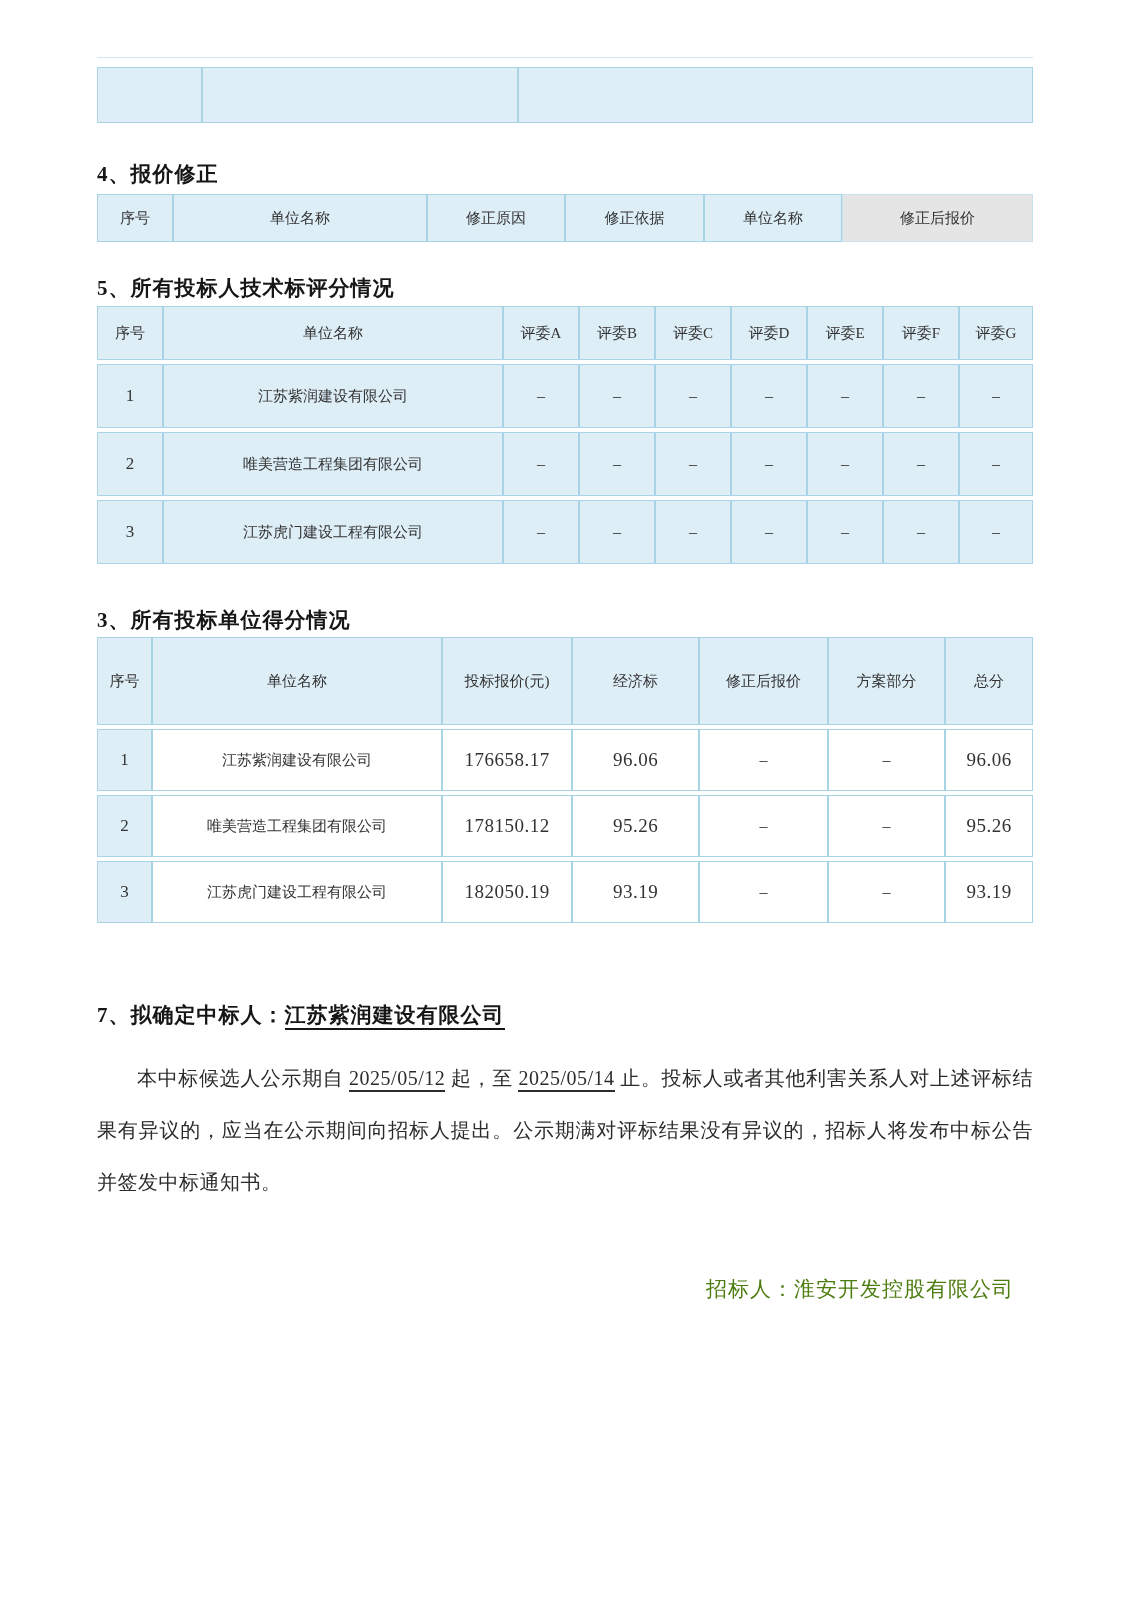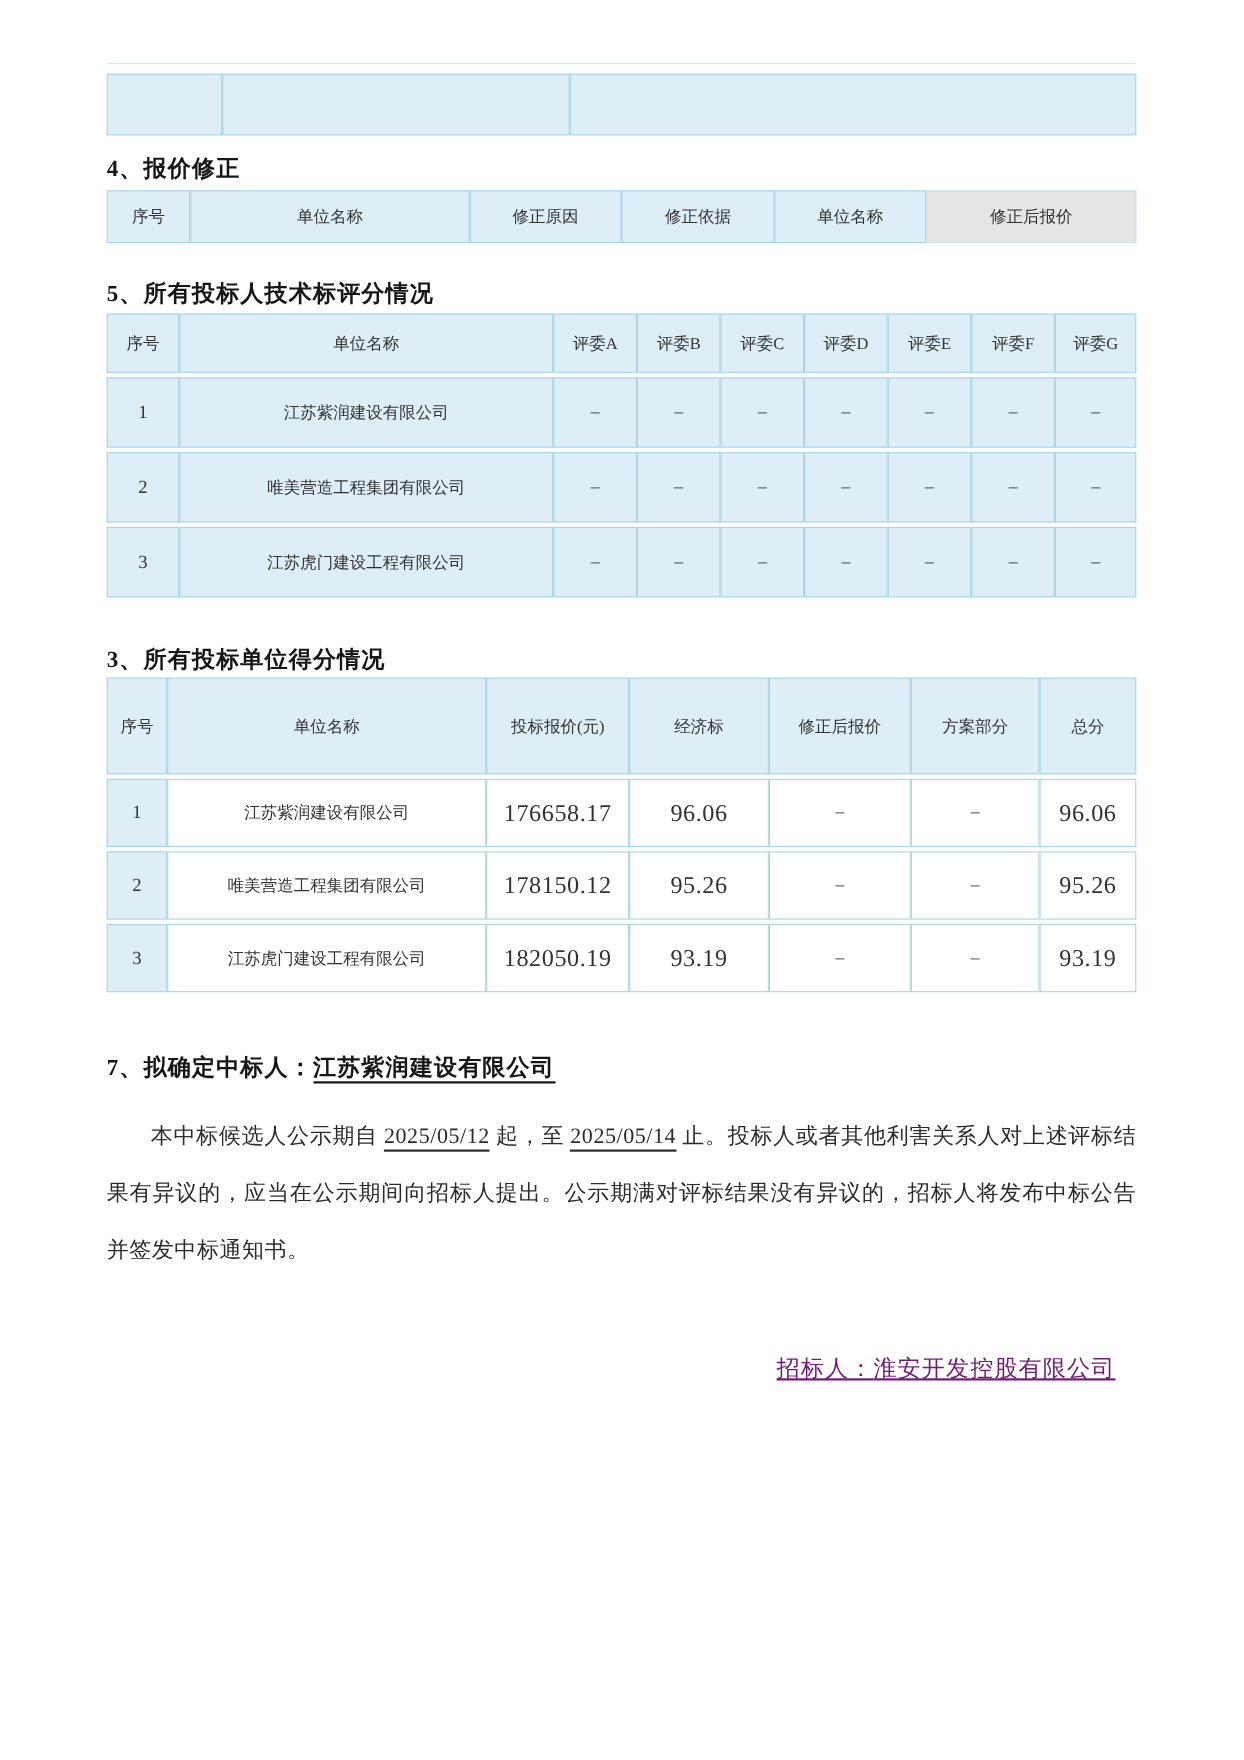--- a/index.html
+++ b/index.html
@@ -24,21 +24,21 @@
     text-align: center;
     vertical-align: middle;
     font-weight: normal;
     font-size: 15px;
     color: #333333;
     padding: 2px 4px;
     overflow: hidden;
     box-sizing: border-box;
   }
   td.white, th.white { background: #e5e5e5; border-color: #c9e2ef; }
-  td.num { font-size: 22px; letter-spacing: .5px; }
+  td.num { font-size: 19px; letter-spacing: .5px; }
   td.dash { font-size: 16px; }
 
   .t-top td { height: 56px; }
   .t-corr { margin-top: 4px; }
   .t-corr th { height: 48px; }
   .t-tech { margin-top: 2px; }
   .t-tech th { height: 54px; }
   .t-tech td { height: 64px; }
   .t-score { margin-top: 1px; }
   .t-score th { height: 88px; }
@@ -47,24 +47,24 @@
   .t-tech td.seq { font-size: 17px; }
 
   .sec-heading {
     margin: 0;
     font-size: 21px;
     font-weight: bold;
     color: #161616;
     letter-spacing: 1px;
     line-height: 24px;
   }
-  .h-corr  { margin-top: 14px; }
+  .h-corr  { margin-top: 35px; }
   .h-tech  { margin-top: 30px; }
   .h-score { margin-top: 40px; }
-  .h-winner { margin-top: 52px; font-family: Liberation Serif, serif; }
+  .h-winner { margin-top: 76px; font-family: Liberation Serif, serif; }
   .winner-name {
     display: inline-block;
     border-bottom: 2px solid #161616;
     padding-bottom: 1px;
   }
 
   .notice {
     margin: 22px 0 0 0;
     font-size: 20px;
     line-height: 52px;
@@ -78,23 +78,22 @@
     display: inline;
     border-bottom: 2px solid #2b2b2b;
     padding-bottom: 1px;
   }
 
   .signature {
     margin-top: 55px;
     padding-left: 609px;
     font-size: 21px;
     line-height: 52px;
-    color: #701a75;
+    color: #4d7c0f;
     letter-spacing: 1px;
-    text-decoration: underline;
   }
   .signature div { white-space: nowrap; }
 </style>
 </head>
 <body>
 
 <div class="page">
   <div class="content">
 
     <div class="cut-line"></div>

